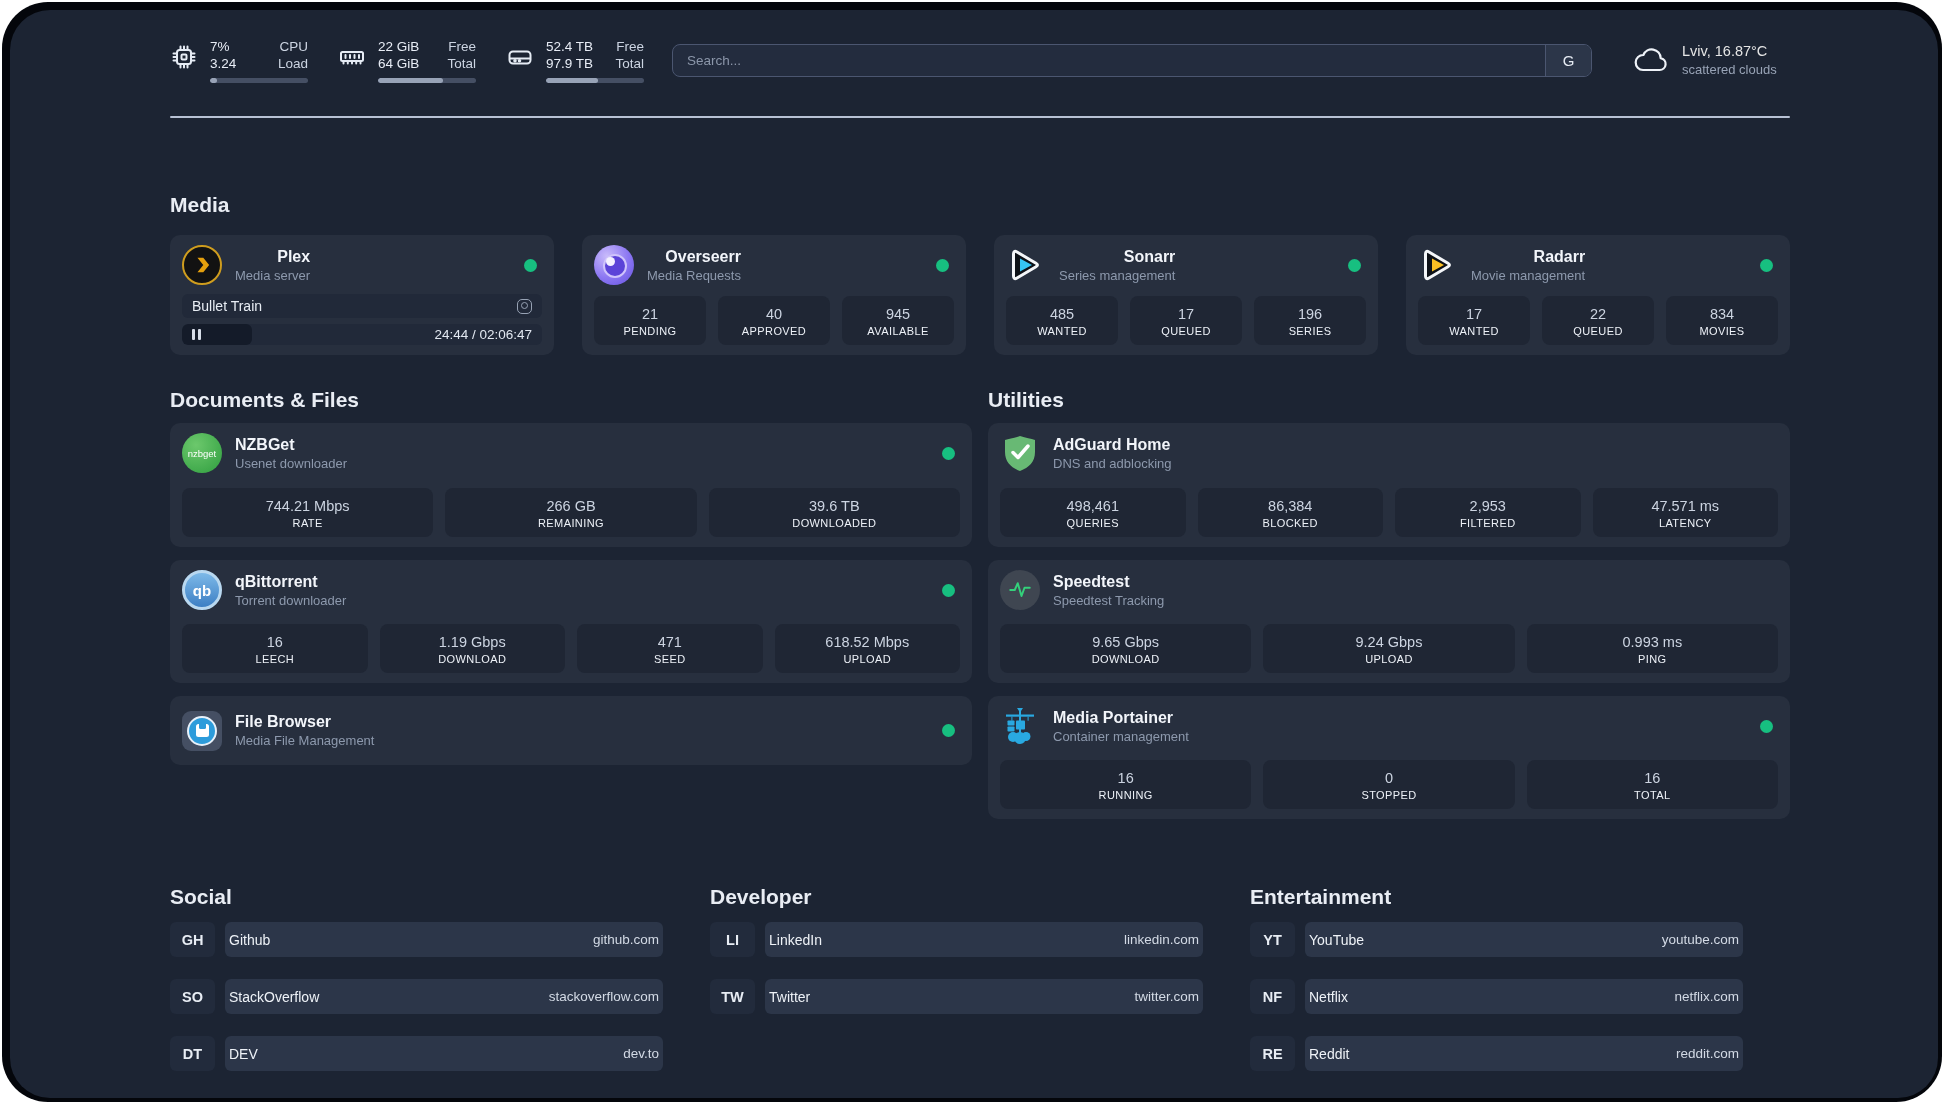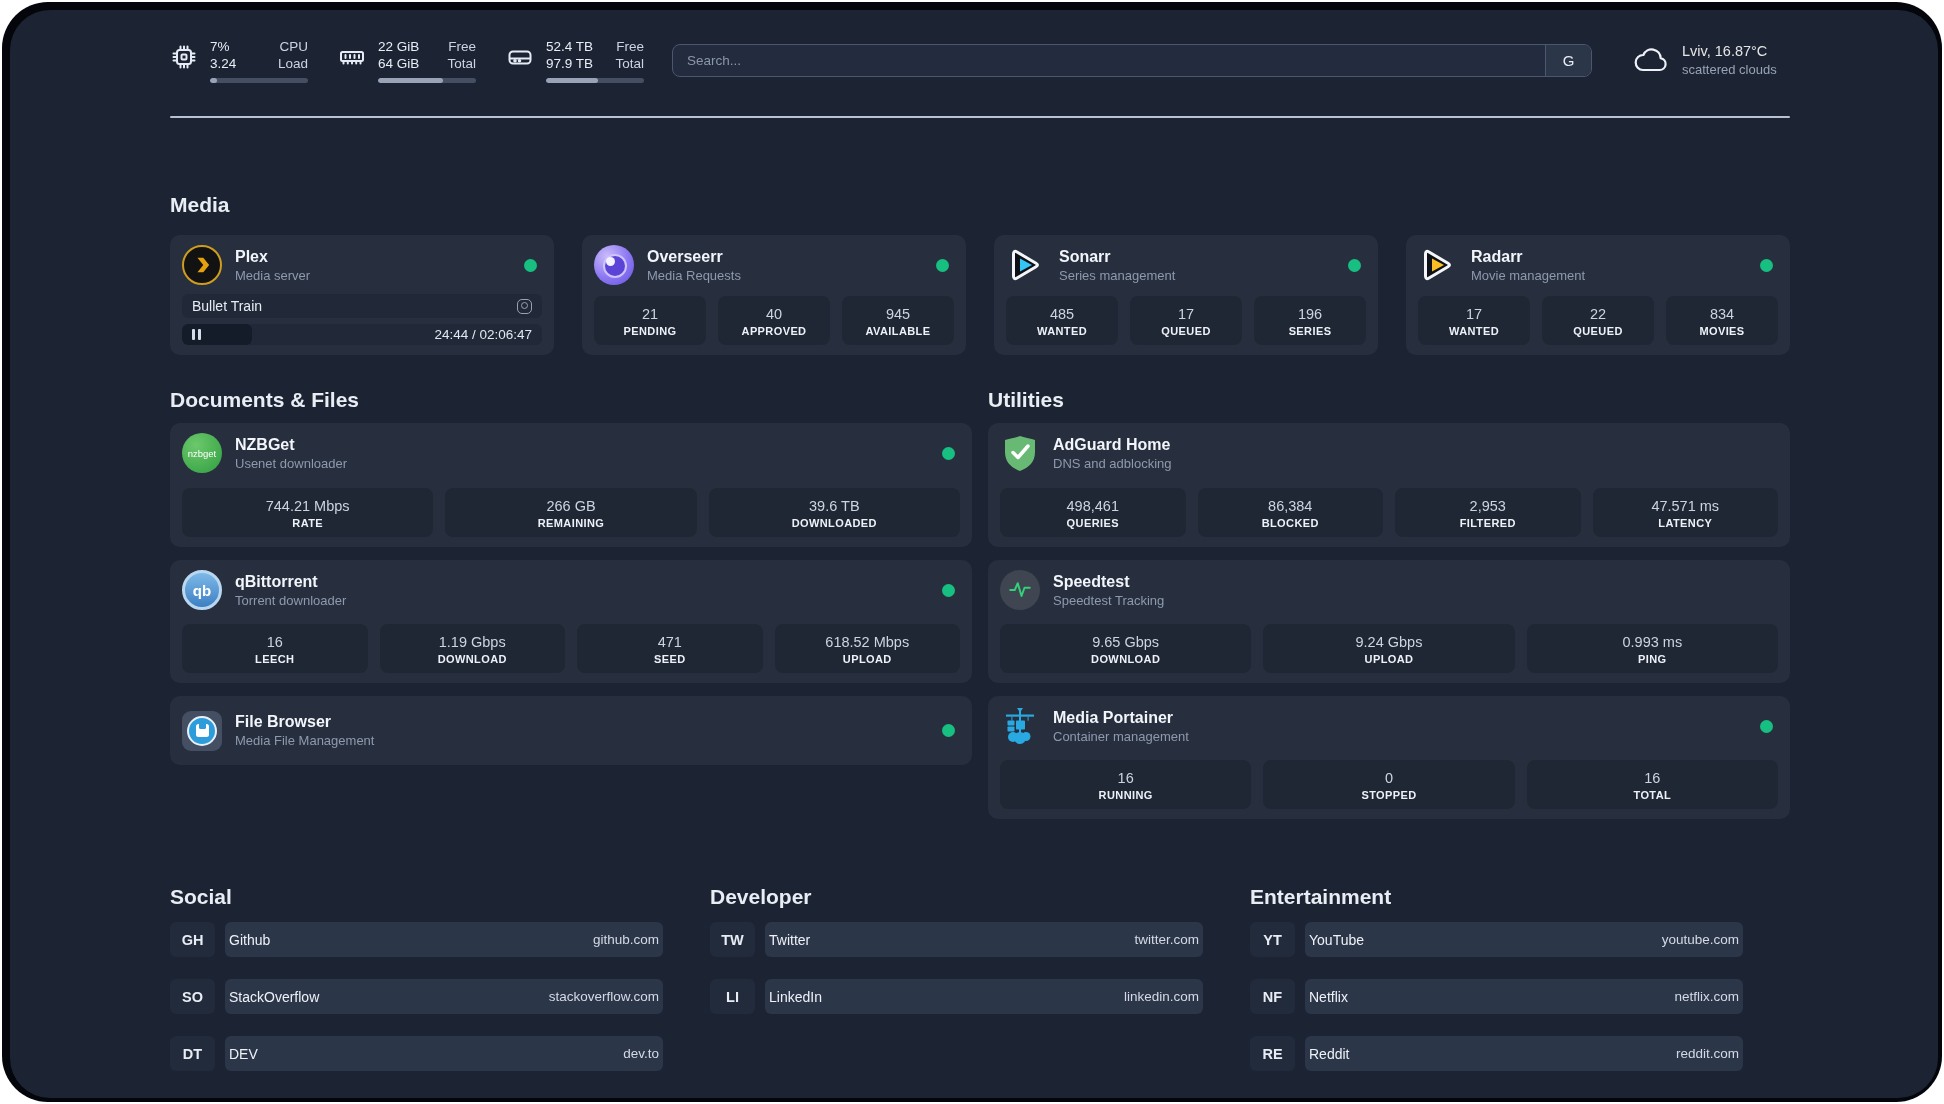--- a/index.html
+++ b/index.html
@@ -27,35 +27,35 @@
 
   .weather { display:flex; gap:12px; align-items:center; width:158px; flex:none; }
   .weather-txt div:first-child { font-size:14.5px; color:#e5e5e5; line-height:19px; }
   .weather-txt div:last-child  { font-size:13px; color:#98a3b6; line-height:17px; }
 
   .divider { margin-top:32px; height:2px; background:#b7c1d4; border-radius:1px; }
 
   
   .section-title { font-size:21px; font-weight:600; color:#e9edf4; line-height:30px; }
   .media-title { margin-top:72px; }
-  .media-grid { margin-top:15px; display:grid; grid-template-columns:repeat(4,1fr); gap:28px; }
+  .media-grid { margin-top:15px; display:grid; grid-template-columns:repeat(4,1fr); gap:28px;text-align:right; }
 
   .card { background:#272f3e; border-radius:10px; padding:10px 12px; display:flex; flex-direction:column; }
   .h120 { height:120px; } .h124 { height:124px; } .h123 { height:123px; } .h69 { height:69px; justify-content:center; }
 
   .app-header { display:flex; align-items:center; gap:13px; }
   .app-icon { width:40px; height:40px; flex:none; position:relative; }
   .app-title { font-size:16px; font-weight:600; color:#f2f5fa; line-height:20px; }
   .app-sub { font-size:13px; color:#8d99ad; line-height:17px; }
   .dot { width:13px; height:13px; border-radius:50%; background:#17bf80; margin-left:auto; margin-right:5px; flex:none; }
 
   .sboxes { display:flex; gap:12px; margin-top:auto; }
   .sbox { flex:1; height:49px; background:#1f2634; border-radius:8px; display:flex; flex-direction:column; align-items:center; justify-content:center; }
   .sbox-v { font-size:14.5px; color:#ccd4e1; line-height:18px; }
-  .sbox-l { font-size:11px; font-weight:700; color:#eef2f8; letter-spacing:.4px; margin-top:2px; }
+  .sbox-l { font-size:11px; font-weight:400; color:#eef2f8; letter-spacing:.4px; margin-top:2px; }
 
   
   .np { margin-top:9px; height:27px; background:#212939; border-radius:6px; display:flex; align-items:center; padding:0 10px; }
   .np-title { font-size:14px; color:#e8edf4; }
   .np-cam { margin-left:auto; width:15px; height:15px; border:1.5px solid #97a2b4; border-radius:5px; position:relative; }
   .np-cam::after { content:""; position:absolute; left:50%; top:50%; width:5px; height:5px; margin:-4px 0 0 -4px; border:1.5px solid #97a2b4; border-radius:50%; }
   .player { margin-top:6px; height:23px; background:#212939; border-radius:6px; position:relative; display:flex; align-items:center; overflow:hidden; }
   .player-fill { position:absolute; left:0; top:0; bottom:0; background:#141b29; border-radius:6px; }
   .pause { position:relative; margin-left:10px; display:flex; gap:3px; cursor:pointer; }
   .pause span { width:3px; height:11px; background:#d7dde8; border-radius:1px; }
@@ -512,31 +512,31 @@
         <div class="abbr">DT</div>
         <div class="pill">
                 <span class="name">DEV</span>
                 <span class="url">dev.to</span>
               </div>
       </div>
     </div>
 
     <div class="link-col">
       <div class="link">
+        <div class="abbr">LI</div>
+        <div class="pill">
+                <span class="name">LinkedIn</span>
+                <span class="url">linkedin.com</span>
+              </div>
+      </div>
+      <div class="link">
         <div class="abbr">TW</div>
         <div class="pill">
                 <span class="name">Twitter</span>
                 <span class="url">twitter.com</span>
-              </div>
-      </div>
-      <div class="link">
-        <div class="abbr">LI</div>
-        <div class="pill">
-                <span class="name">LinkedIn</span>
-                <span class="url">linkedin.com</span>
               </div>
       </div>
     </div>
 
     <div class="link-col">
       <div class="link">
         <div class="abbr">YT</div>
         <div class="pill">
                 <span class="name">YouTube</span>
                 <span class="url">youtube.com</span>

